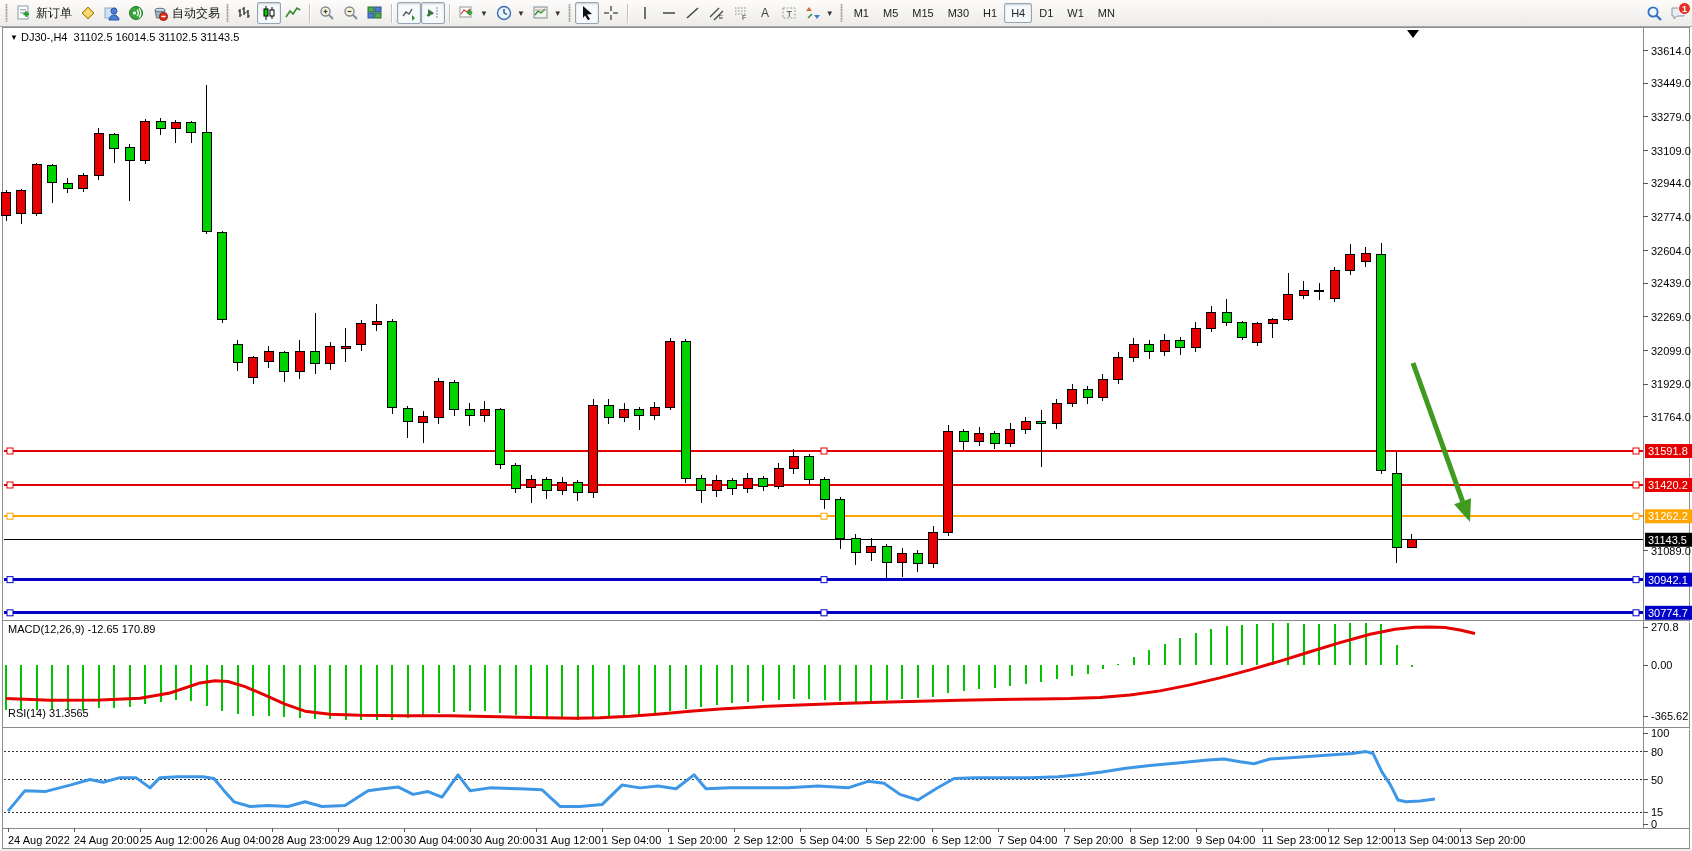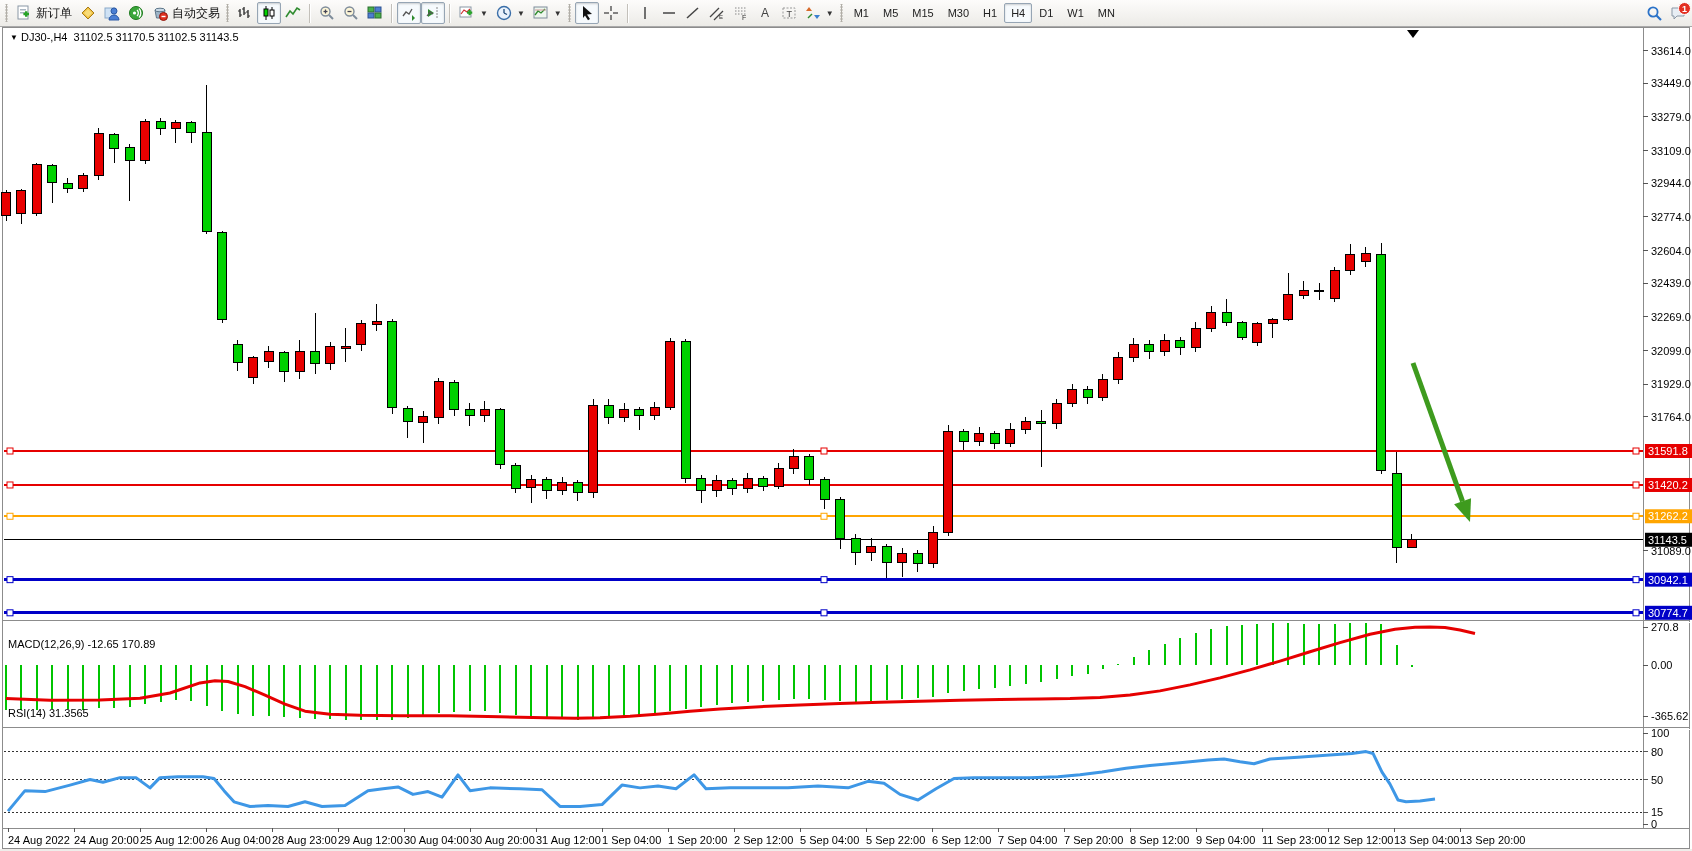--- a/index.html
+++ b/index.html
@@ -698,15 +698,15 @@
       <line x1="1328" y1="828" x2="1328" y2="832" stroke="#555" shape-rendering="crispEdges"></line>
       <text x="1328" y="844">12 Sep 12:00</text>
       <line x1="1394" y1="828" x2="1394" y2="832" stroke="#555" shape-rendering="crispEdges"></line>
       <text x="1394" y="844">13 Sep 04:00</text>
       <line x1="1460" y1="828" x2="1460" y2="832" stroke="#555" shape-rendering="crispEdges"></line>
       <text x="1460" y="844">13 Sep 20:00</text>
     </g>
     <rect x="0" y="849" width="1692" height="2" fill="#efedea"></rect>
   </svg>
 
-<div class="overlay-label" style="left:10px;top:31px"><span class="tri">▼</span>&nbsp;<span>DJ30-,H4</span>&nbsp;&nbsp;<span>31102.5 31170.5 31102.5 31143.5</span></div>
-<div class="overlay-label" style="left:8px;top:638px"><span>MACD(12,26,9)</span>&nbsp;<span>-12.65 170.89</span></div>
+<div class="overlay-label" style="left:10px;top:31px"><span class="tri">▼</span>&nbsp;<span>DJ30-,H4</span>&nbsp;&nbsp;<span>31102.5 16014.5 31102.5 31143.5</span></div>
+<div class="overlay-label" style="left:8px;top:623px"><span>MACD(12,26,9)</span>&nbsp;<span>-12.65 170.89</span></div>
 <div class="overlay-label" style="left:8px;top:707px"><span>RSI(14)</span>&nbsp;<span></span><span>31.3565</span></div>
 
 </body></html>

